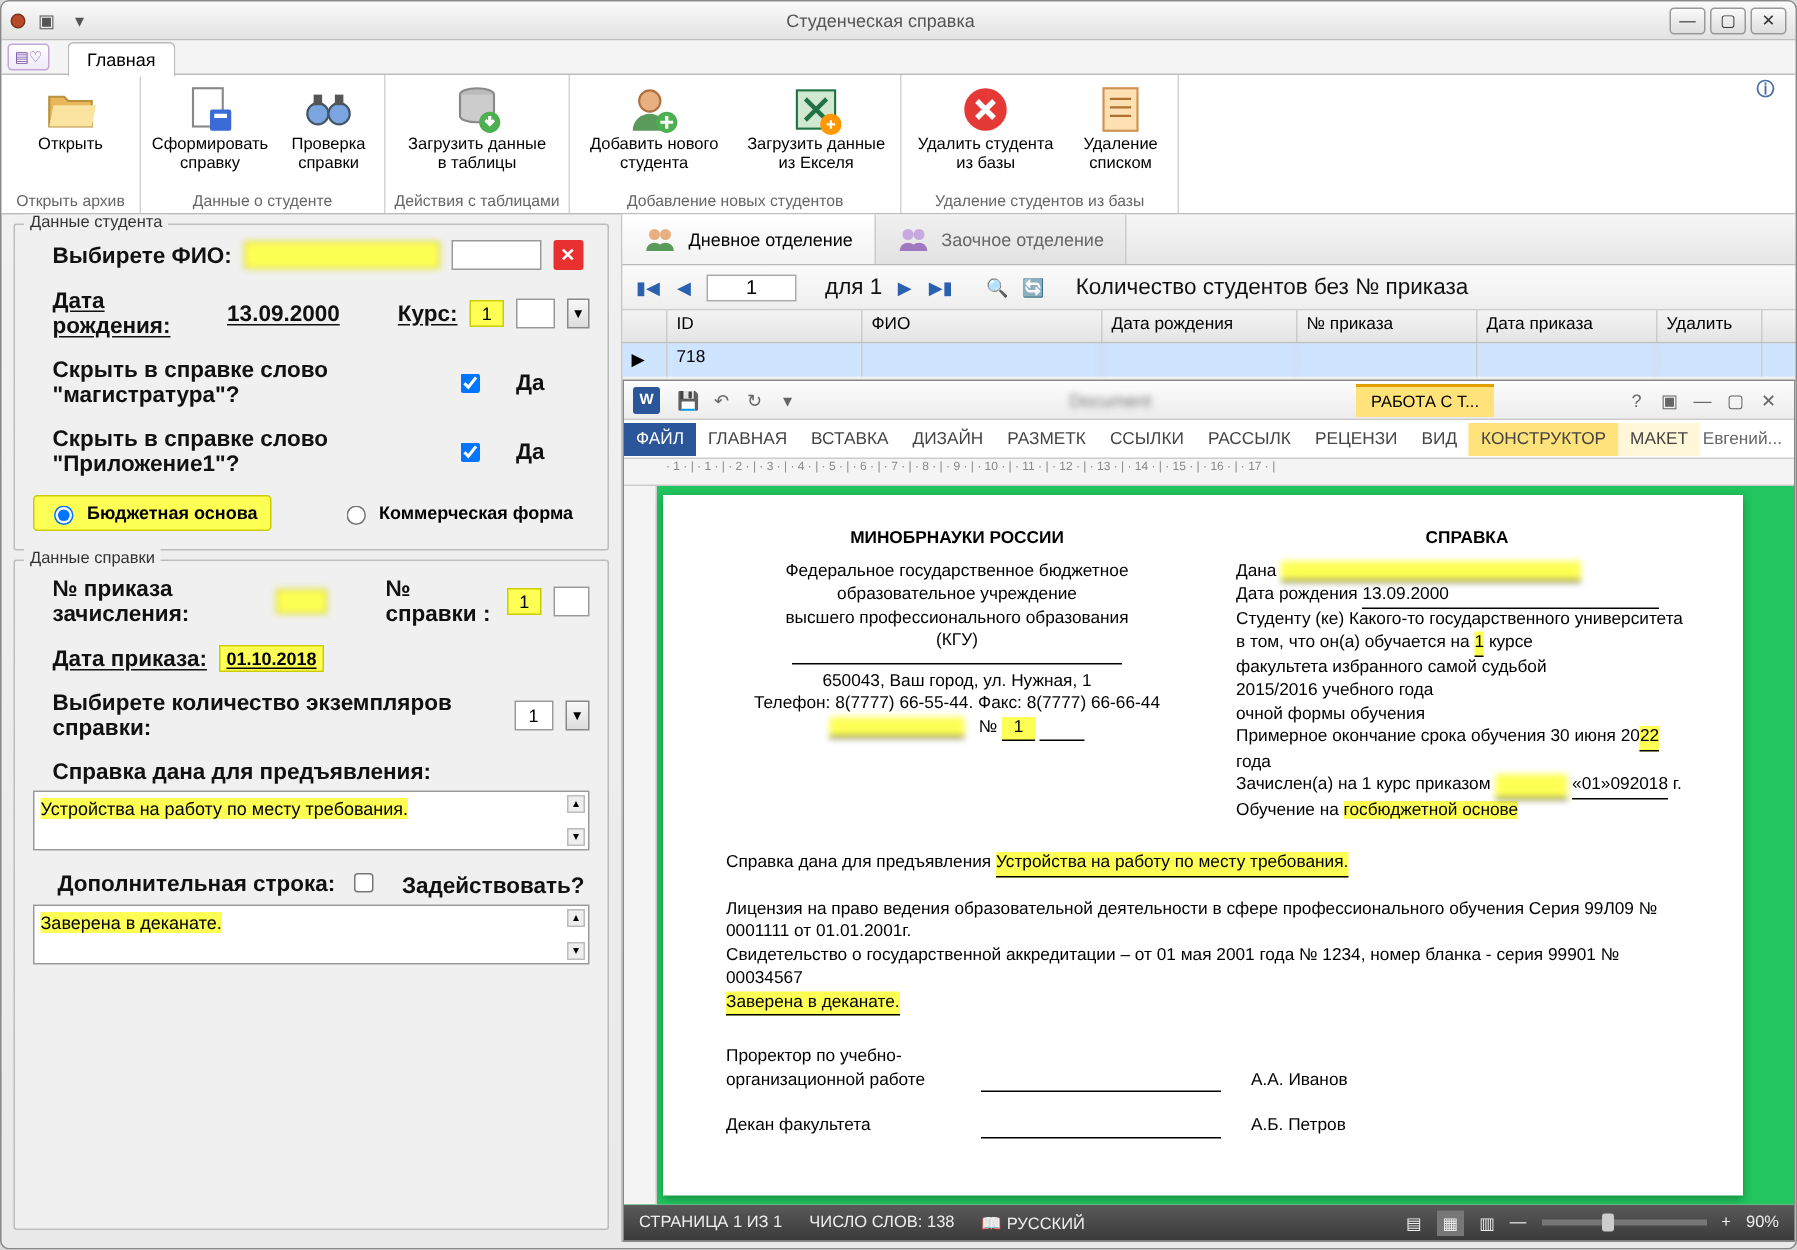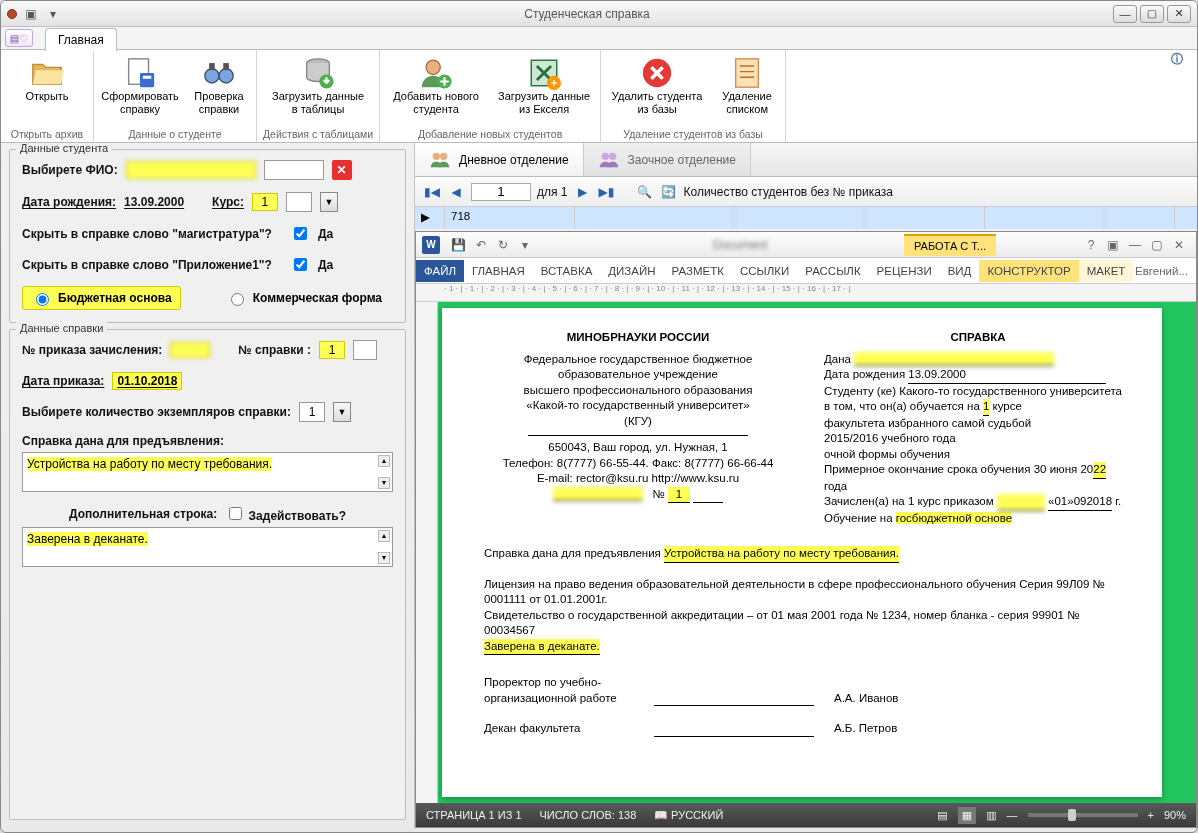--- a/index.html
+++ b/index.html
@@ -21,21 +21,21 @@
   .ribbon-group-row { display:flex; gap:8px; align-items:flex-start;}
   .ribbon-btn { display:flex; flex-direction:column; align-items:center; text-align:center; width:80px; cursor:pointer; padding:2px;}
   .ribbon-btn-wide { width:110px; }
   .ribbon-btn span { font-size:11px; line-height:1.15; }
   .ribbon-group-label { font-size:10.5px; color:#666; text-align:center; padding-top:2px; width:100%;}
   .body-row { display:flex; height:calc(100% - 146px);}
   .left-pane { width:413px; padding:6px 8px 8px 8px; display:flex; flex-direction:column; gap:6px; overflow:auto;}
   .group-box { border:1px solid #bcbcbc; border-radius:2px; background:#f0f0f0; padding:10px 12px 12px 12px; position:relative;}
   .group-box .legend { position:absolute; top:-8px; left:6px; font-size:11px; color:#333; background:#f0f0f0; padding:0 4px;}
   .frow { display:flex; align-items:center; gap:8px; margin-bottom:12px;}
-  .lbl { font-size:12px; color:#111;}
+  .lbl { font-size:15px; color:#111;margin-left:13px;}
   .lbl-bold { font-weight:bold;}
   .underlined { text-decoration:underline; text-underline-offset:2px;}
   .yellow { background:#feff55; border:1px solid #cccc00; padding:1px 4px;}
   .input-text { background:#fff; border:1px solid #999; height:20px; padding:0 4px; font-size:12px;}
   .input-small { width:26px; text-align:center;}
   .dropdown-btn { width:18px; height:20px; border:1px solid #888; background:linear-gradient(#f8f8f8,#ddd); display:flex; align-items:center; justify-content:center; font-size:9px;}
   .clear-btn { width:20px; height:20px; background:#e93030; color:#fff; display:flex; align-items:center; justify-content:center; border-radius:2px; font-weight:bold; cursor:pointer;}
   .chk { width:13px; height:13px;}
   .radio-btn { display:inline-flex; align-items:center; gap:6px; padding:3px 8px; border:1px solid transparent; border-radius:3px;}
   .radio-btn.selected { background:#feff55; border-color:#cccc00;}
@@ -309,20 +309,29 @@
         <span class="nav-btn">◀</span>
         <input class="nav-input" value="1" style="">
         <span class="lbl">для 1</span>
         <span class="nav-btn">▶</span>
         <span class="nav-btn">▶▮</span>
         <span style="width:8px"></span>
         <span class="nav-btn">🔍</span>
         <span class="nav-btn">🔄</span>
         <span class="lbl">Количество студентов без № приказа</span>
       </div>
+      <div class="grid-header">
+        <div class="gc-sel"></div>
+        <div class="gc-id">ID</div>
+        <div class="gc-fio">ФИО</div>
+        <div class="gc-dob">Дата рождения</div>
+        <div class="gc-ord">№ приказа</div>
+        <div class="gc-odate">Дата приказа</div>
+        <div class="gc-del">Удалить</div>
+      </div>
       <div class="grid-row selected">
         <div class="gc-sel">▶</div>
         <div class="gc-id">718</div>
         <div class="gc-fio" style="filter:blur(2px)"></div>
         <div class="gc-dob" style="filter:blur(2px)"></div>
         <div class="gc-ord"></div>
         <div class="gc-odate" style="filter:blur(2px)"></div>
         <div class="gc-del"></div>
       </div>
 
@@ -363,26 +372,24 @@
         <div class="doc-area">
           <div class="vruler"></div>
           <div class="page">
             <div class="two-col">
               <div>
                 <div class="center lbl-bold">МИНОБРНАУКИ РОССИИ</div>
                 <div style="height:6px"></div>
                 <div class="center">Федеральное государственное бюджетное</div>
                 <div class="center">образовательное учреждение</div>
                 <div class="center">высшего профессионального образования</div>
-                <div class="center">«Какой-то государственный университет»</div>
                 <div class="center">(КГУ)</div>
                 <div class="small-line" style="width:220px"></div>
                 <div class="center">650043, Ваш город, ул. Нужная, 1</div>
                 <div class="center">Телефон: 8(7777) 66-55-44. Факс: 8(7777) 66-66-44</div>
-                <div class="center">E-mail: rector@ksu.ru   http://www.ksu.ru</div>
                 <div class="center">
                   <span class="uline hl" style="width:90px; height:14px; filter:blur(2px);">&nbsp;</span>
                   &nbsp;&nbsp;<span>№</span>
                   <span class="uline hl" style="min-width:22px; text-align:center;">1</span>
                   <span class="uline" style="width:30px">&nbsp;</span>
                 </div>
               </div>
               <div>
                 <div class="center lbl-bold">СПРАВКА</div>
                 <div style="height:6px"></div>

